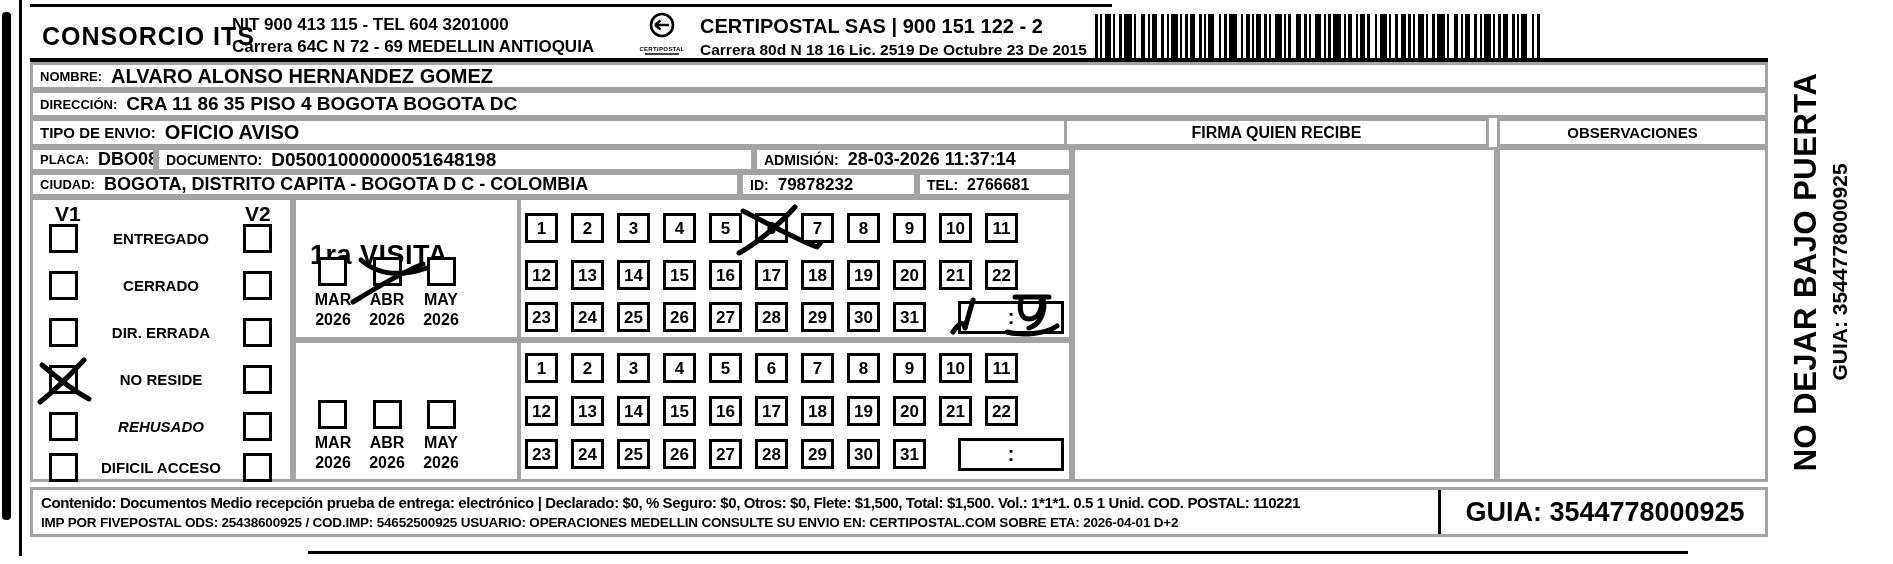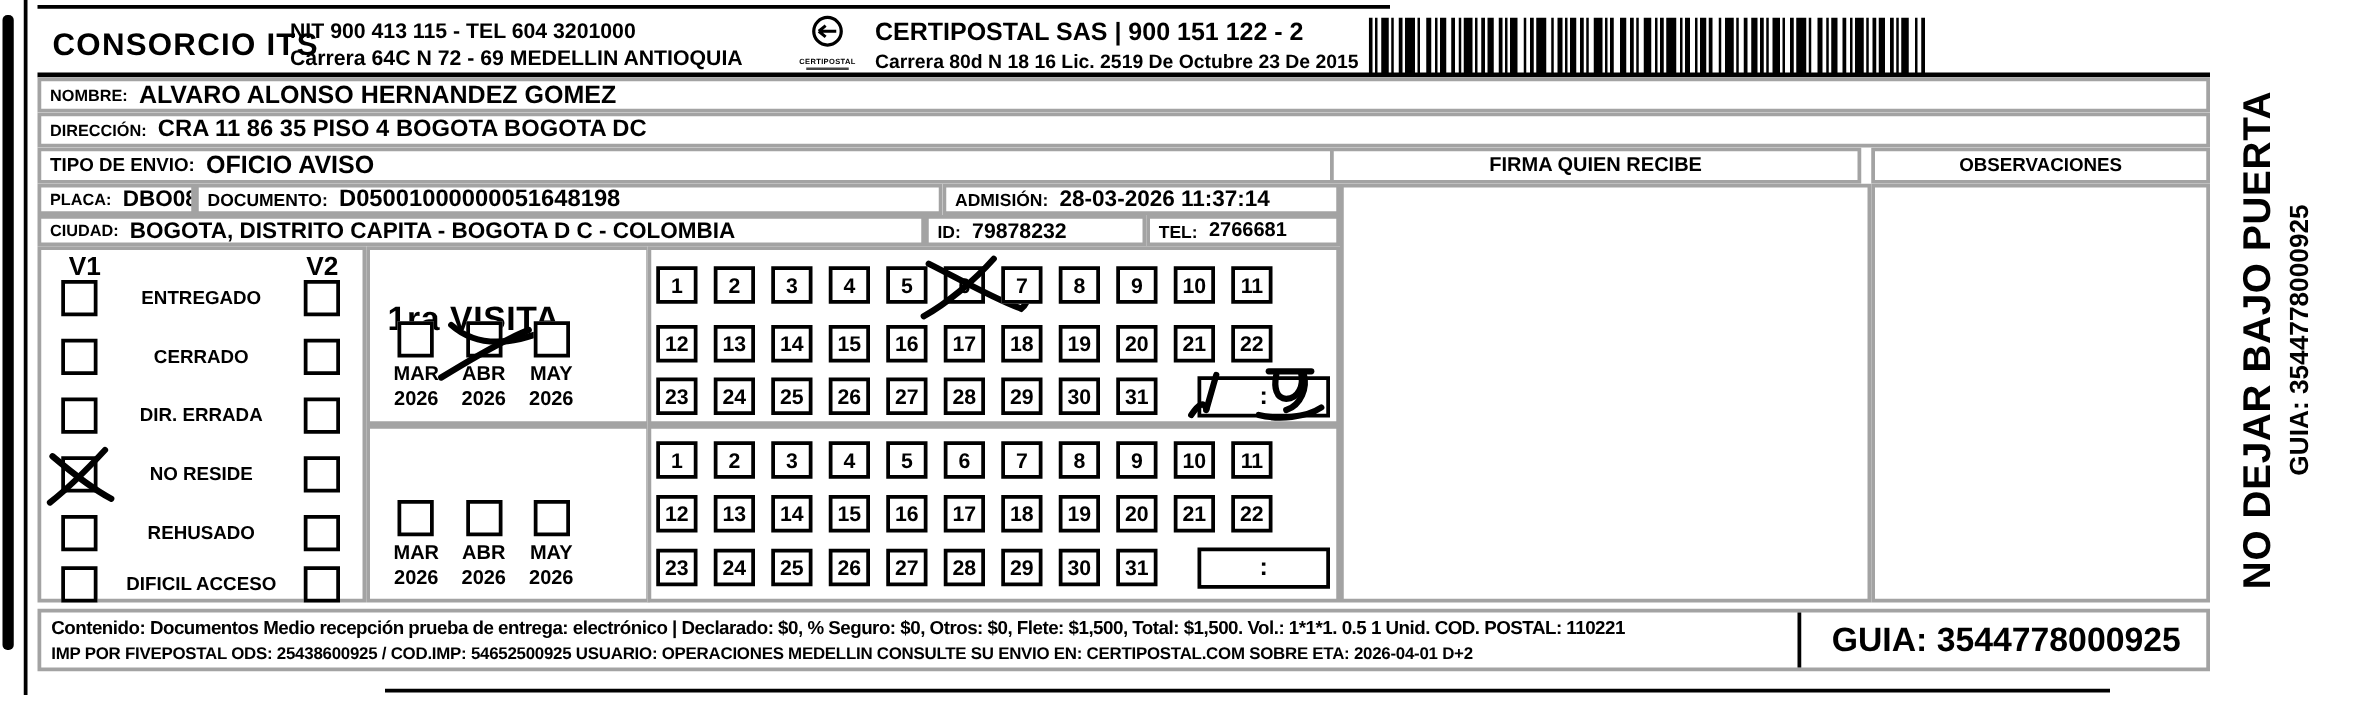--- a/index.html
+++ b/index.html
@@ -207,21 +207,21 @@
       <div class="slabel" style="left:48px;top:124px;width:160px;">DIR. ERRADA</div>
       <div class="ckbox" style="left:210px;top:118px;"></div>
       <div class="ckbox" style="left:16px;top:165px;"></div>
       <div class="slabel" style="left:48px;top:171px;width:160px;">NO RESIDE</div>
       <div class="ckbox" style="left:210px;top:165px;"></div>
       <div class="scribble" style="left:2px;top:155px;"><svg width="58" height="50" viewBox="0 0 58 50">
           <path d="M7 10 C 20 21, 37 35, 54 44" fill="none" stroke="#000" stroke-width="5" stroke-linecap="round"></path>
           <path d="M49 5 C 37 18, 19 36, 5 47" fill="none" stroke="#000" stroke-width="5" stroke-linecap="round"></path>
         </svg></div>
       <div class="ckbox" style="left:16px;top:212px;"></div>
-      <div class="slabel" style="left:48px;top:218px;width:160px;">REHUSADO</div>
+      <div class="slabel" style="left:48px;top:218px;width:160px;font-style:italic;">REHUSADO</div>
       <div class="ckbox" style="left:210px;top:212px;"></div>
       <div class="ckbox" style="left:16px;top:253px;"></div>
       <div class="slabel" style="left:48px;top:259px;width:160px;">DIFICIL ACCESO</div>
       <div class="ckbox" style="left:210px;top:253px;"></div>
     </div>
 
   <div class="cell" id="visit-0" style="left:293px;top:197px;width:227px;height:143px;">
     <div class="vtitle">1ra VISITA</div>
   <div class="ckbox" style="left:22px;top:57px;"></div>
       <div class="mlabel" style="left:10px;top:90px;width:54px;">

